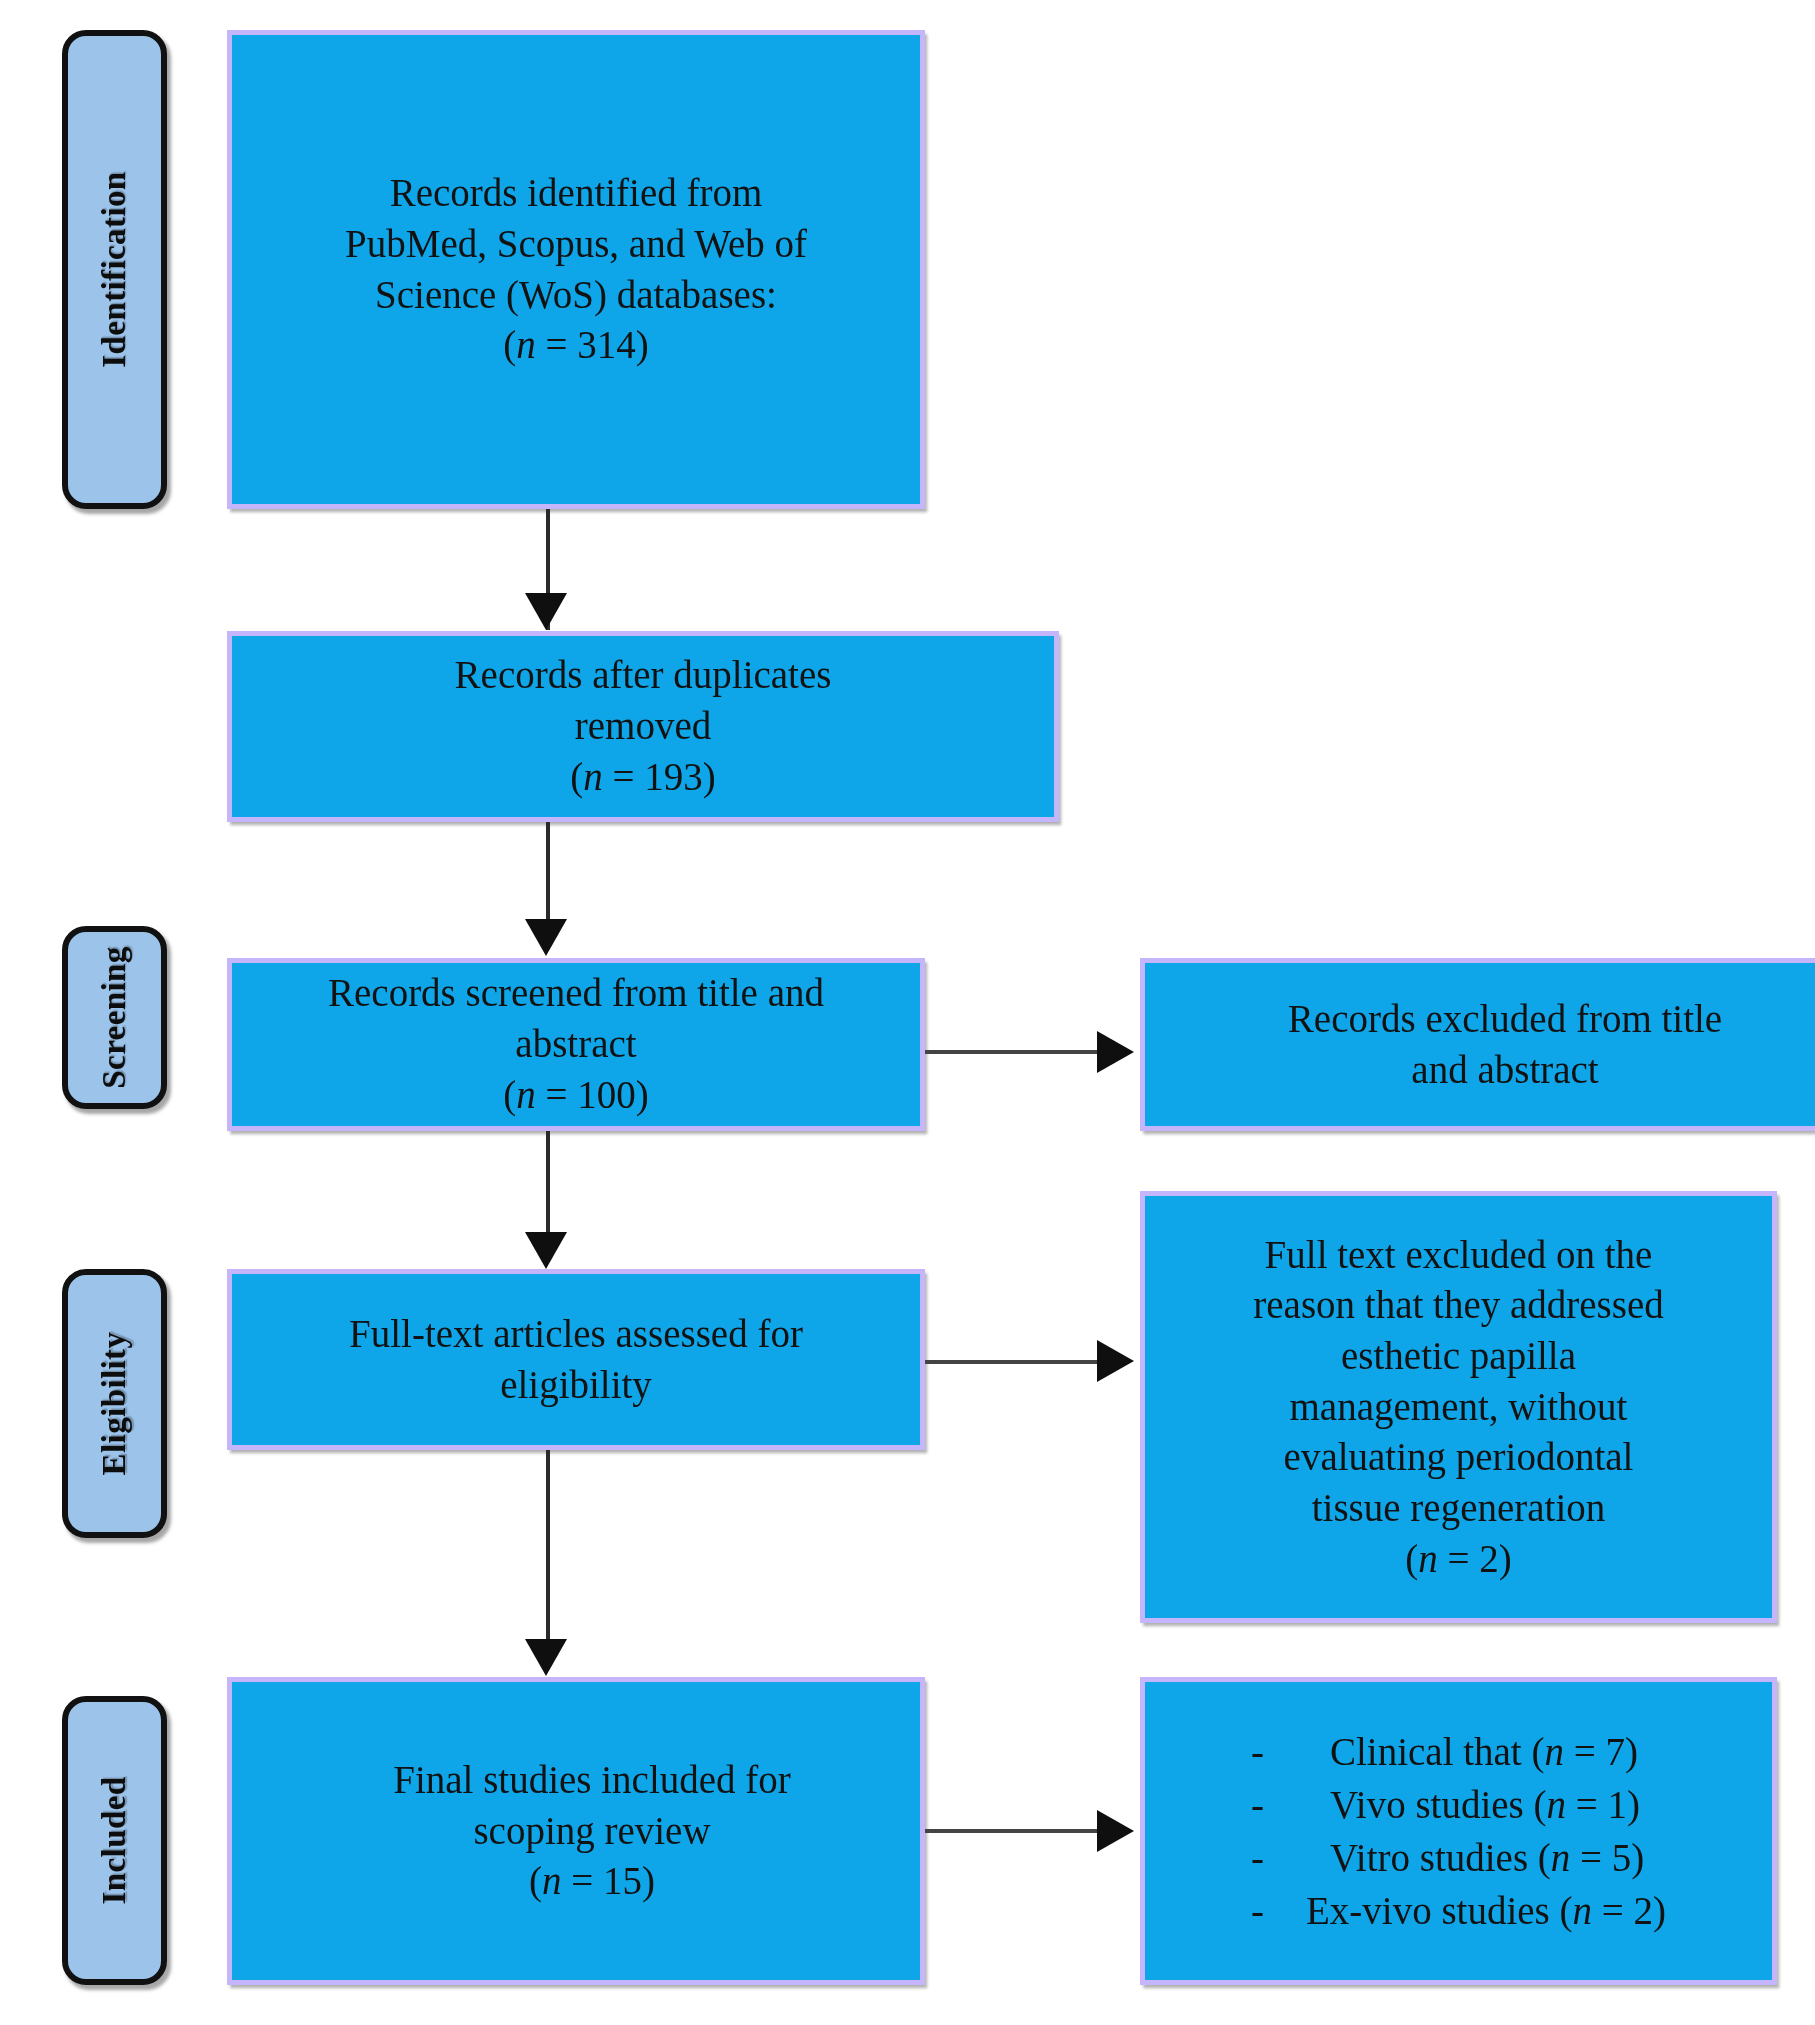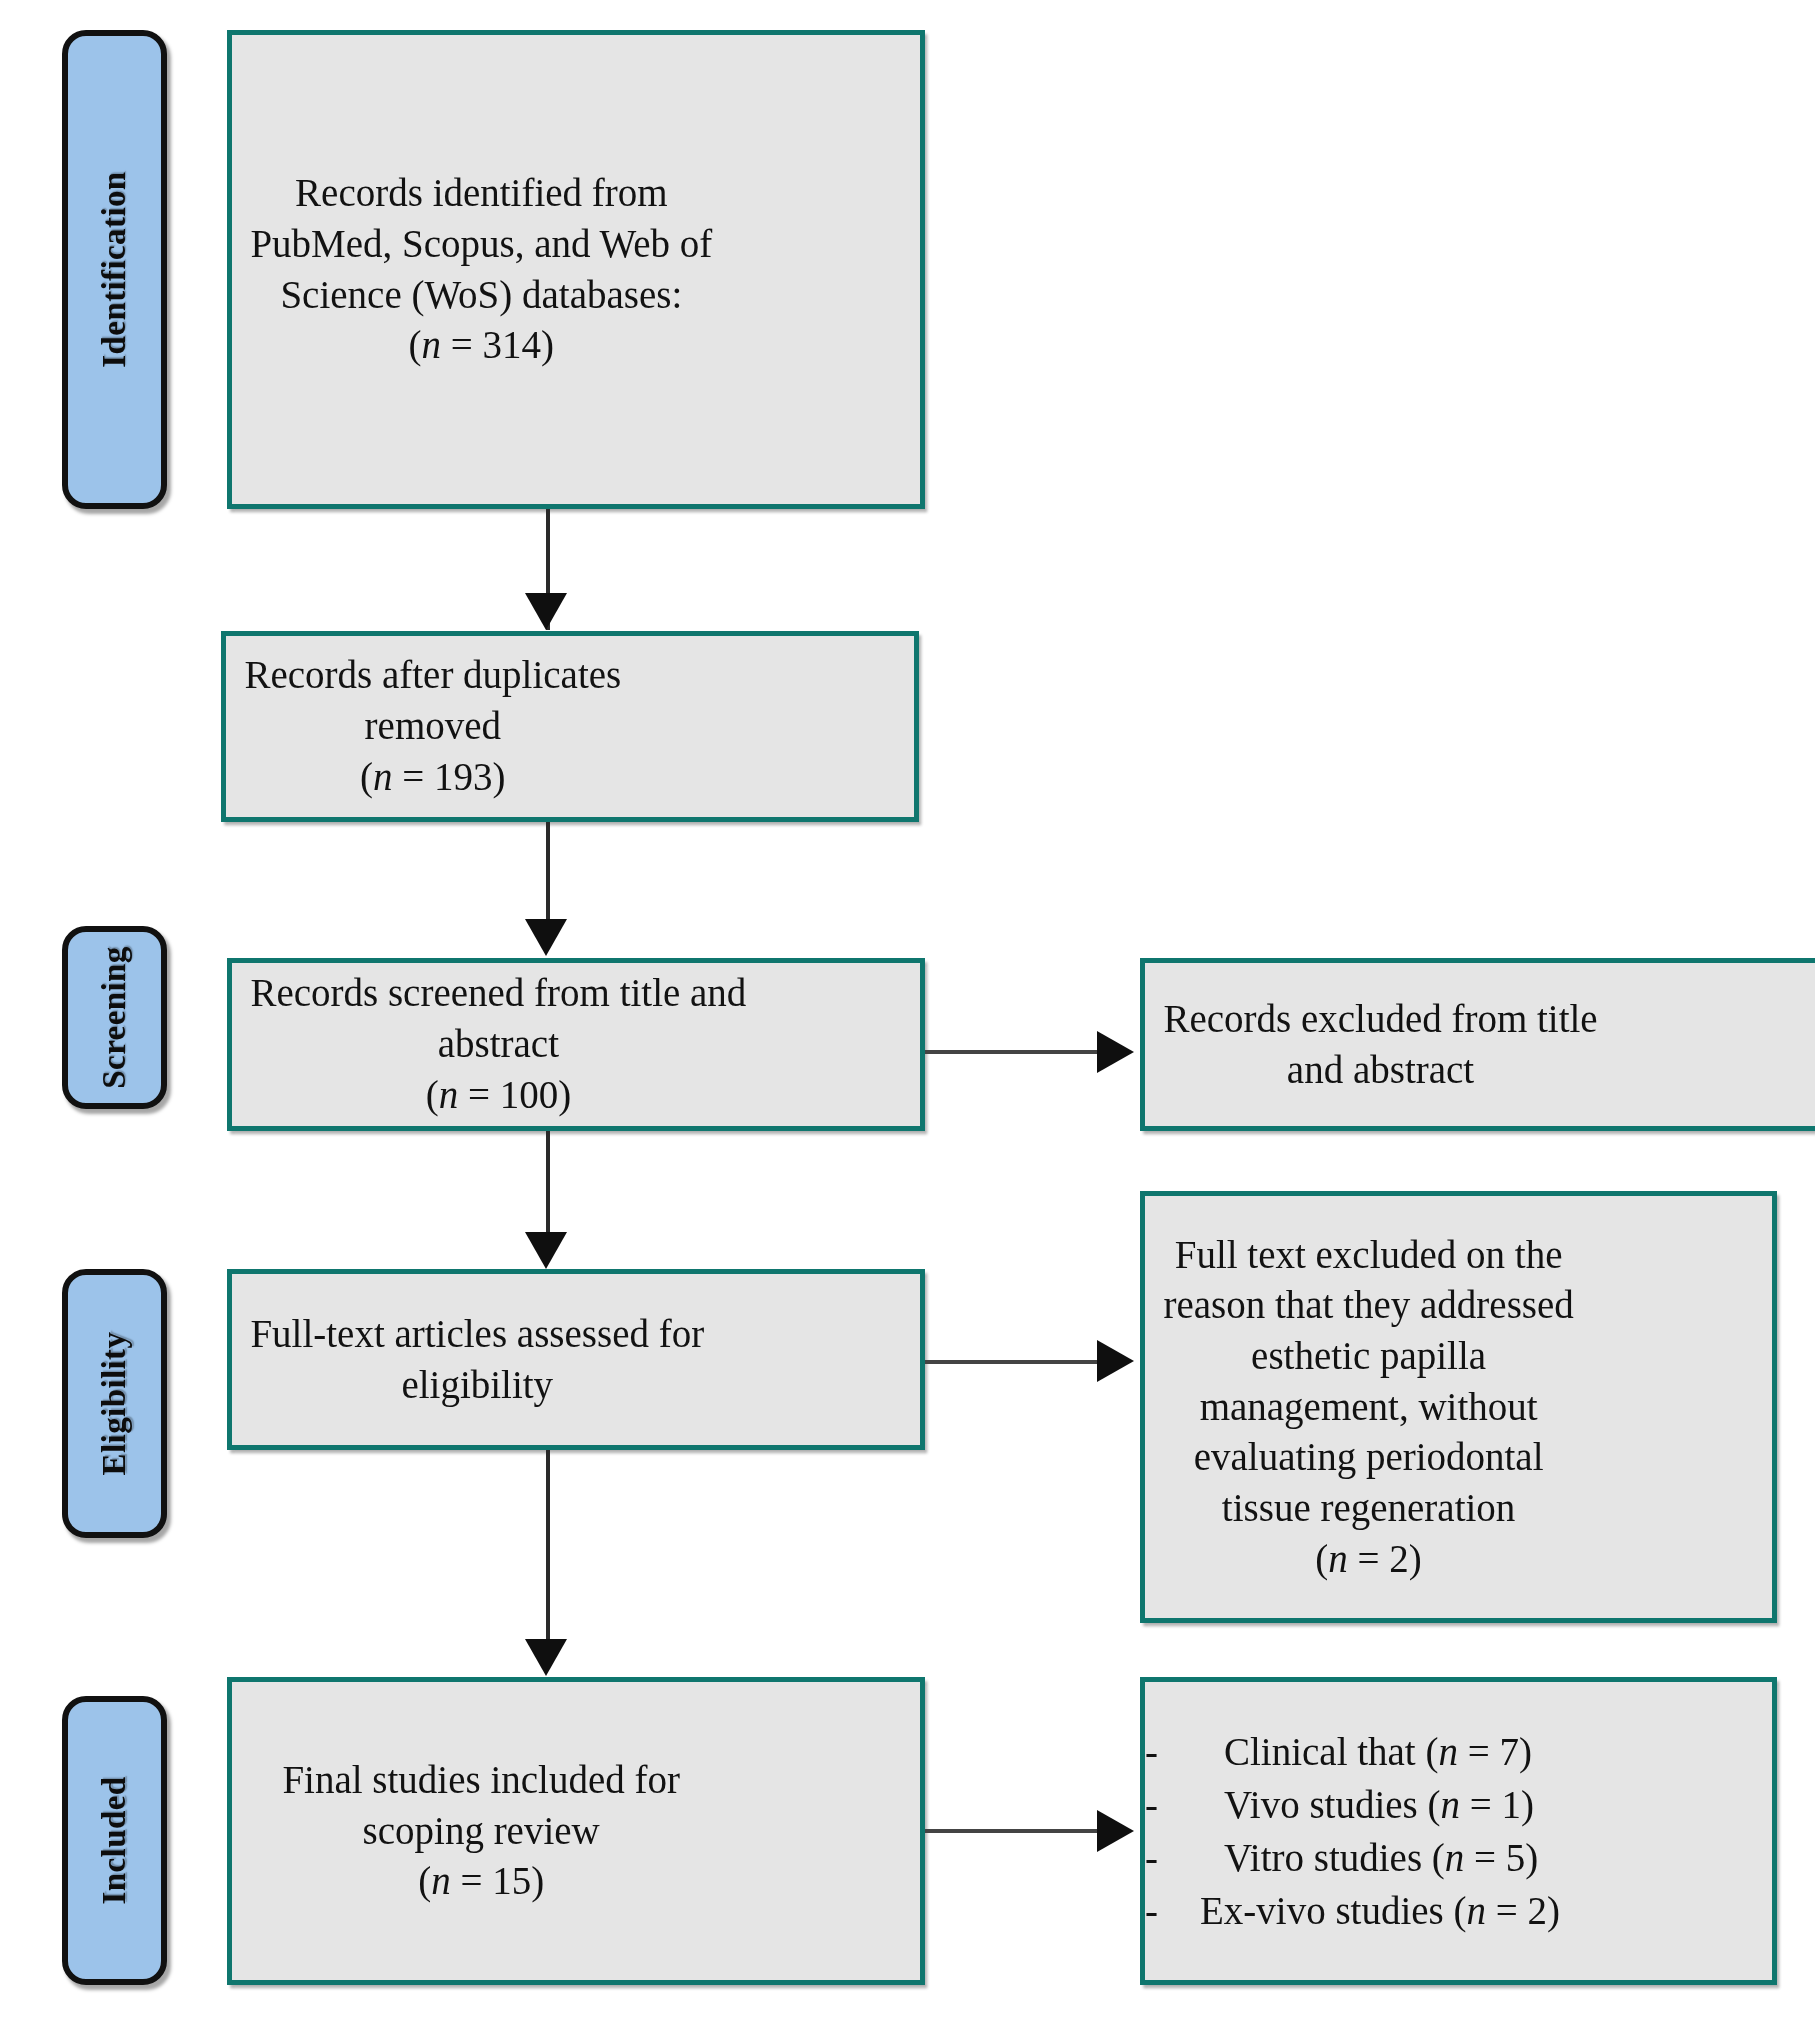--- a/index.html
+++ b/index.html
@@ -38,27 +38,27 @@
     font-weight: bold;
     font-size: 33px;
     letter-spacing: 0.4px;
     color: #0d0d0d;
     text-shadow: 1.4px 1.4px 1.4px rgba(0,0,0,0.28);
   }
 
   
   .box {
     position: absolute;
-    background: #e5e5e5;
-    border: 5px solid #0f766e;
+    background: #0ea5e9;
+    border: 5px solid #c4b5fd;
     box-sizing: border-box;
     box-shadow: 2.8px 3.5px 2.8px rgba(0,0,0,0.30);
     display: flex;
     align-items: center;
-    justify-content: flex-start;
+    justify-content: center;
     text-align: center;
   }
   .box .box-text {
     font-size: 39px;
     line-height: 1.30;
     padding: 0 18.4px;
     color: #121212;
   }
   .box .box-text .ln { display: block; }
   em.n {
@@ -142,21 +142,21 @@
       <span class="ln">Records identified from</span>
       <span class="ln">PubMed, Scopus, and Web of</span>
       <span class="ln">Science (WoS) databases:</span>
       <span class="ln"><span>(</span><em class="n">n</em><span> = </span><span>314</span><span>)</span></span>
     </div>
   </div>
 
   <div class="v-line" style="left:546px; top:509px; height:121px;"></div>
   <div class="v-arrow-head" style="left:525px; top:593px;"></div>
 
-  <div class="box" style="left:221px; top:631px; width:698px; height:191px;">
+  <div class="box" style="left:227px; top:631px; width:832px; height:191px;">
     <div class="box-text">
       <span class="ln">Records after duplicates</span>
       <span class="ln">removed</span>
       <span class="ln"><span>(</span><em class="n">n</em><span> = </span><span>193</span><span>)</span></span>
     </div>
   </div>
 
   <div class="v-line" style="left:546px; top:822px; height:99px;"></div>
   <div class="v-arrow-head" style="left:525px; top:919px;"></div>
 

